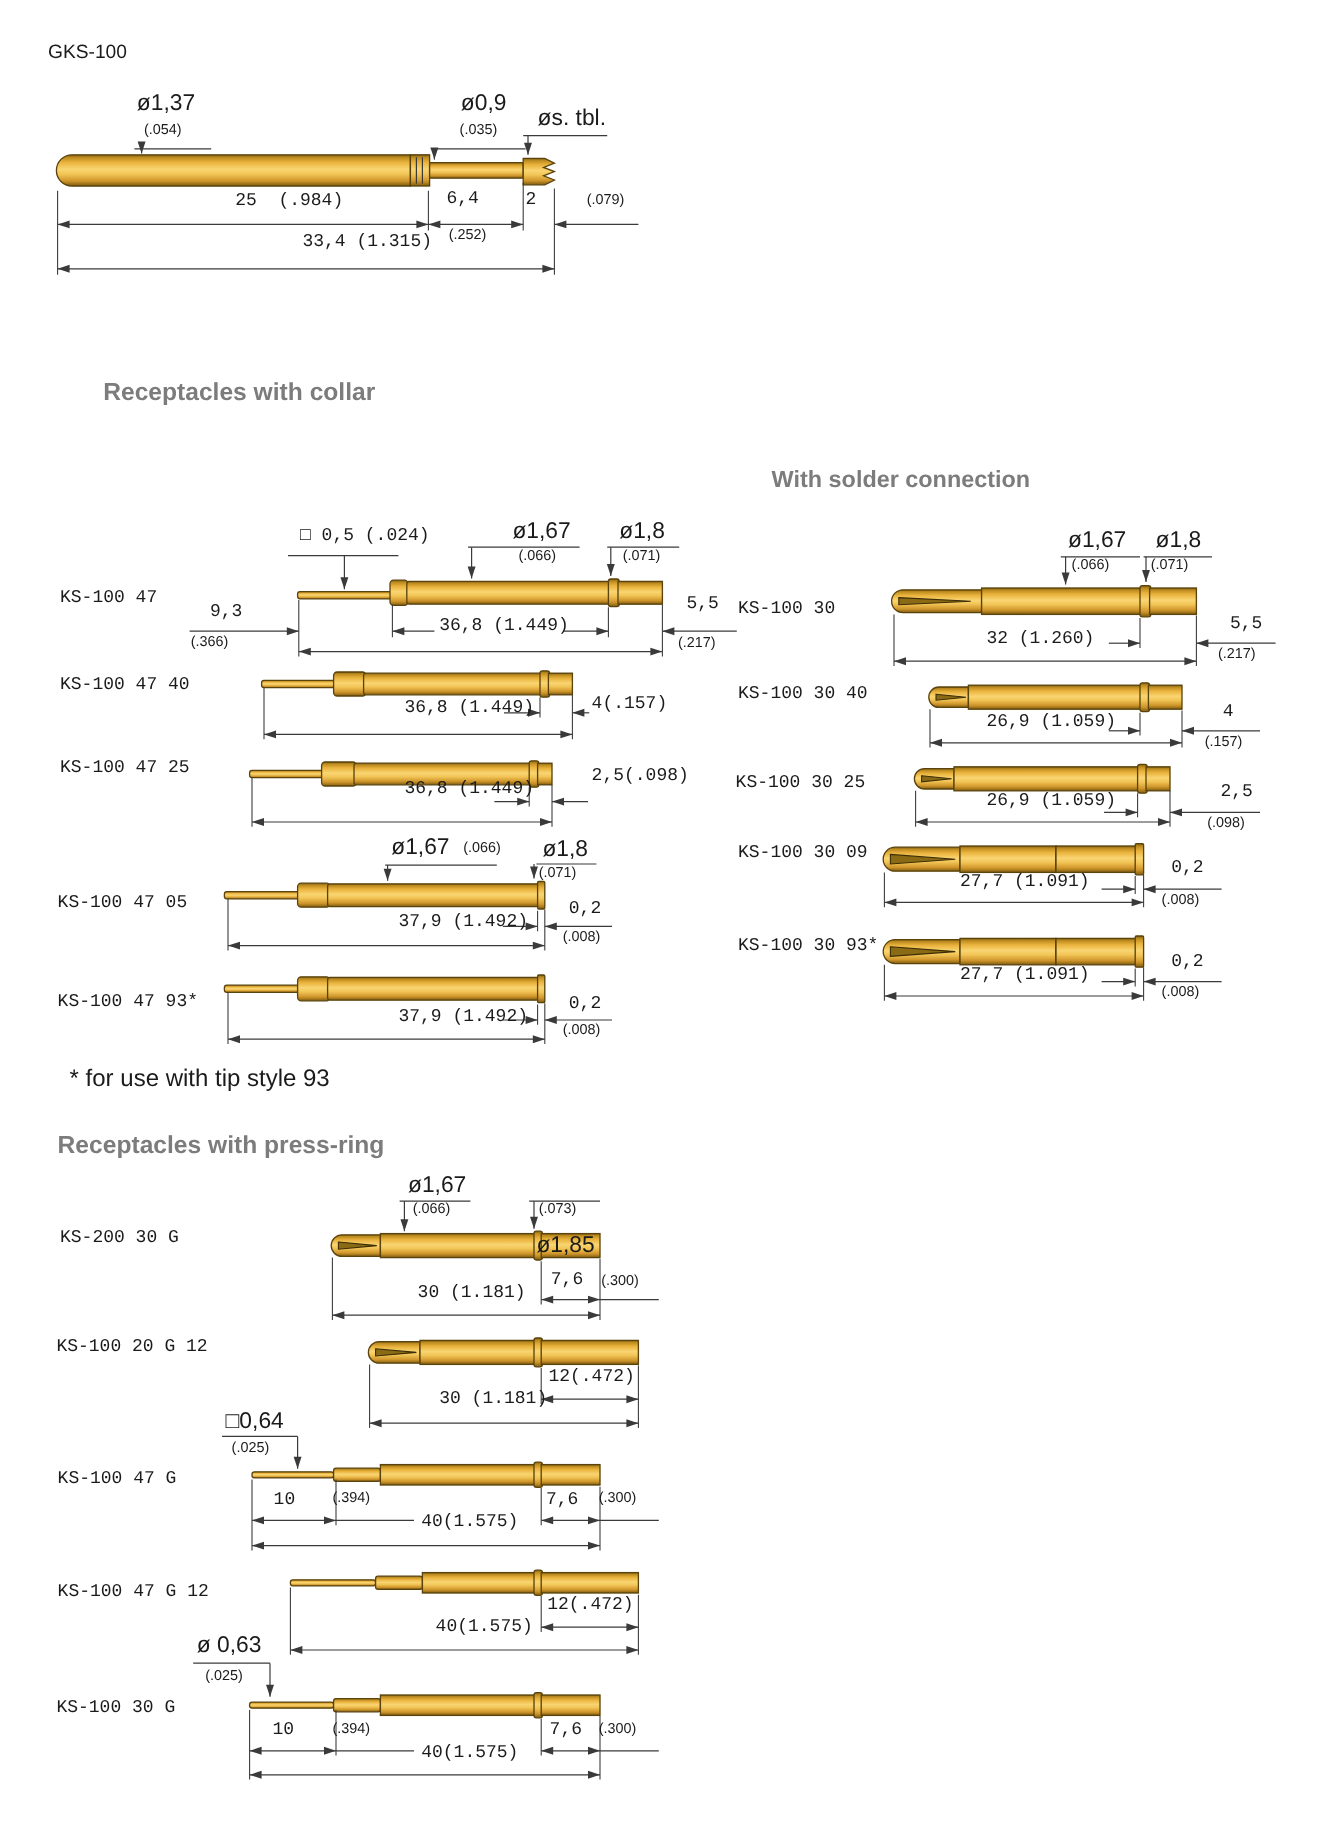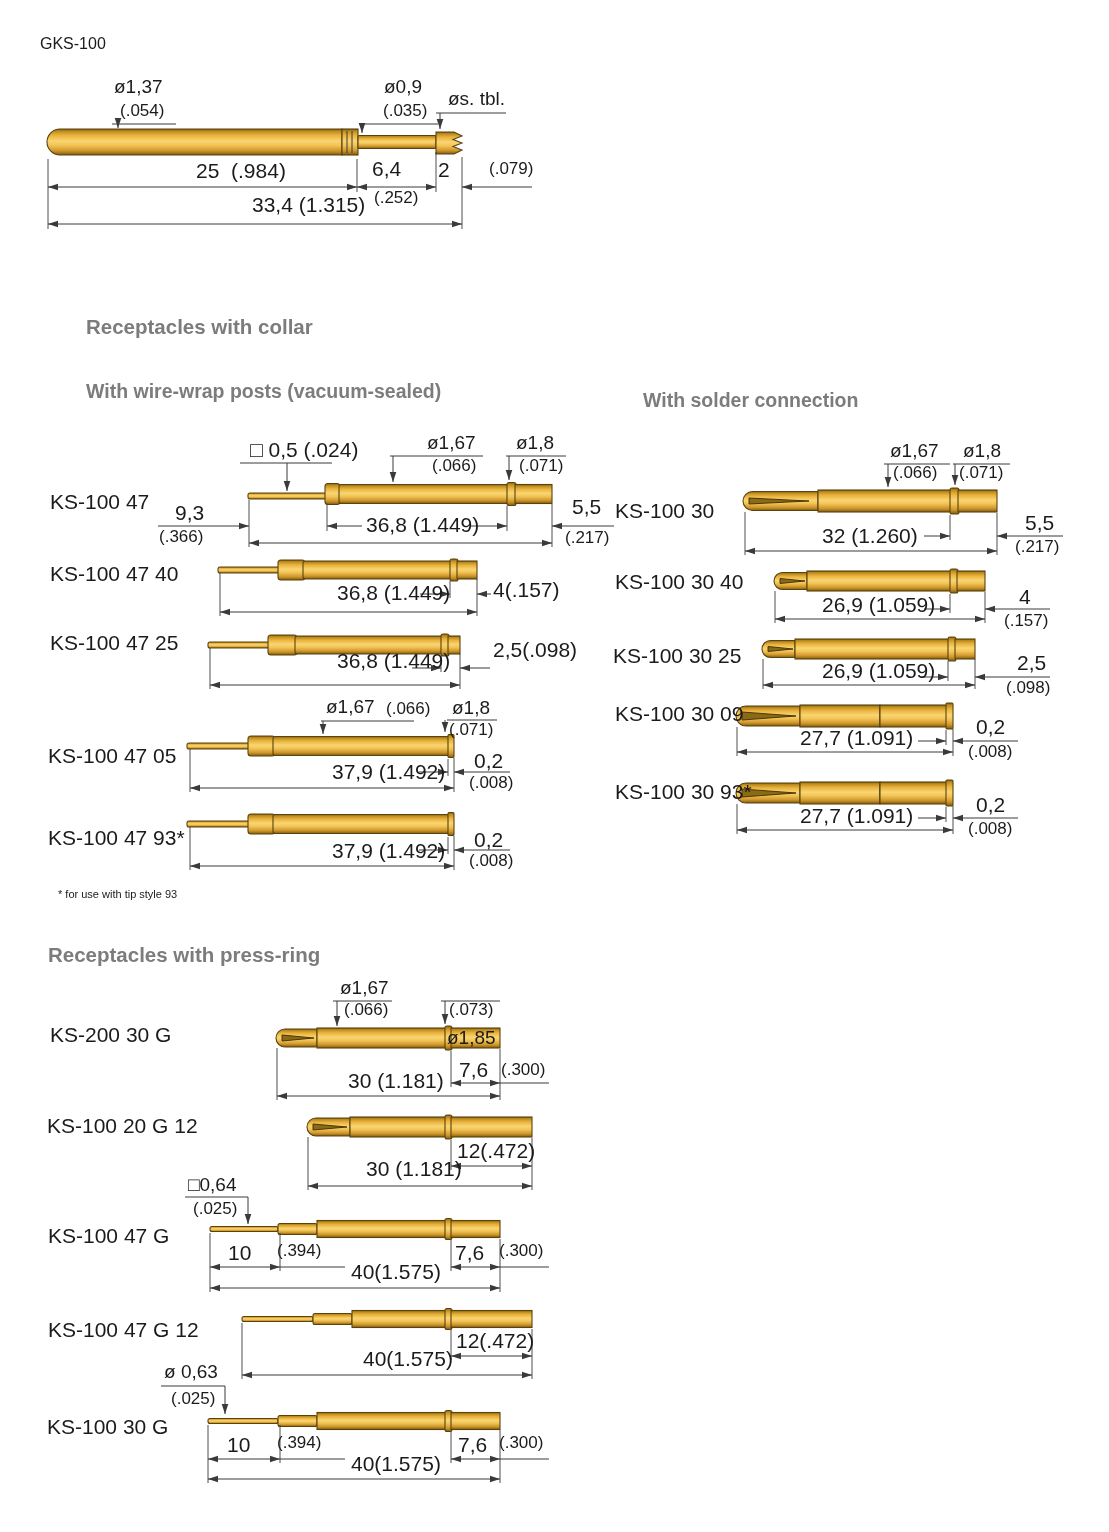--- a/index.html
+++ b/index.html
@@ -1,23 +1,23 @@
 <!DOCTYPE html>
 <html><head>
 <meta charset="utf-8">
 <style>
   html,body{margin:0;padding:0;background:#ffffff;}
   #canvas{position:relative;width:1109px;height:1532px;background:#ffffff;overflow:hidden;
           font-family:"Liberation Sans",sans-serif;}
   #draw{position:absolute;left:0;top:0;}
   .t{position:absolute;white-space:pre;line-height:1.05;color:#1b1b1b;}
-  .s15{font-size:11px;}
-  .si{font-size:17px;}
+  .s15{font-size:20px;}
+  .si{font-size:12px;}
   .s16{font-size:16px;}
-  .s17{font-size:21px;}
+  .s17{font-size:15px;font-family:Liberation Mono, monospace;}
   .s19{font-size:19px;}
   .hd{font-weight:700;color:#7c7c7c;}
   .h20{font-size:20.5px;}
   .h19{font-size:19.5px;}
 </style>
 </head>
 <body>
 
 <div id="canvas">
 
@@ -376,21 +376,20 @@
   <span class="t si" style="left:383px;top:102px">(.035)</span>
   <span class="t s19" style="left:448px;top:89px">øs. tbl.</span>
   <span class="t s17" style="left:196px;top:160px">25  (.984)</span>
   <span class="t s17" style="left:372px;top:158px">6,4</span>
   <span class="t si" style="left:374px;top:189px">(.252)</span>
   <span class="t s17" style="left:438px;top:159px">2</span>
   <span class="t si" style="left:489px;top:160px">(.079)</span>
   <span class="t s17" style="left:252px;top:194px">33,4 (1.315)</span>
 
   <span class="t hd h20" style="left:86px;top:316px">Receptacles with collar</span>
-  <span class="t hd h19" style="left:86px;top:381px">With wire-wrap posts (vacuum-sealed)</span>
   <span class="t hd h19" style="left:643px;top:390px">With solder connection</span>
   <span class="t s15" style="left:58px;top:889px">* for use with tip style 93</span>
   <span class="t hd h20" style="left:48px;top:944px">Receptacles with press-ring</span>
 
   <span class="t s17" style="left:50px;top:491px">KS-100 47</span>
   <span class="t s17" style="left:50px;top:563px">KS-100 47 40</span>
   <span class="t s17" style="left:50px;top:632px">KS-100 47 25</span>
   <span class="t s17" style="left:48px;top:745px">KS-100 47 05</span>
   <span class="t s17" style="left:48px;top:827px">KS-100 47 93*</span>
   <span class="t s17" style="left:615px;top:500px">KS-100 30</span>

